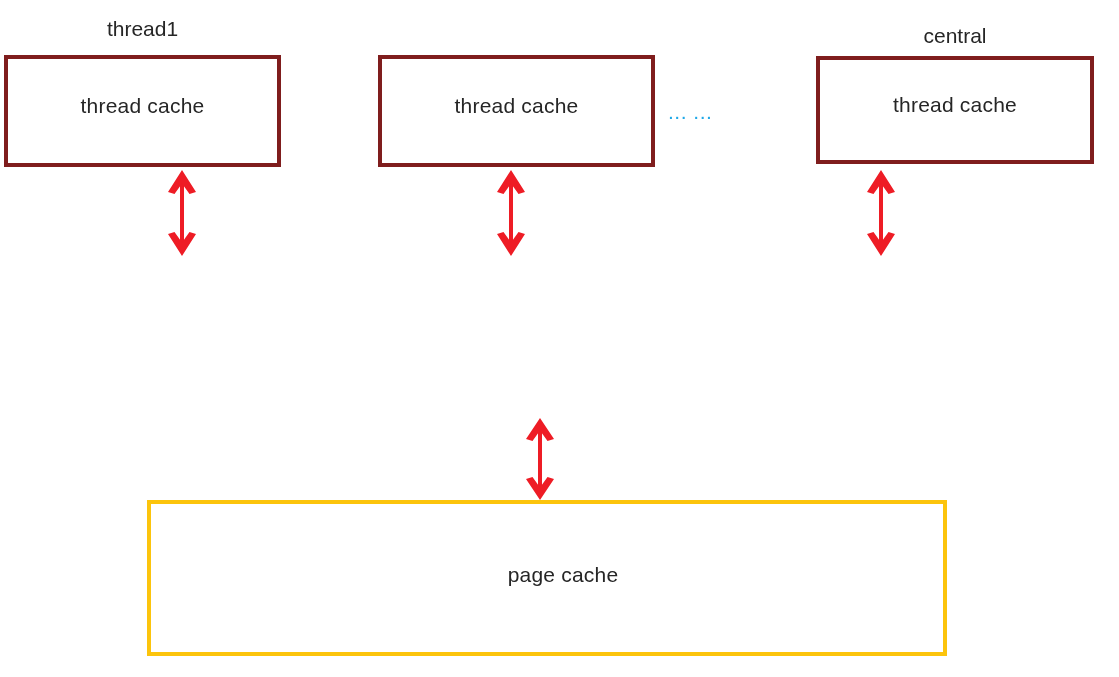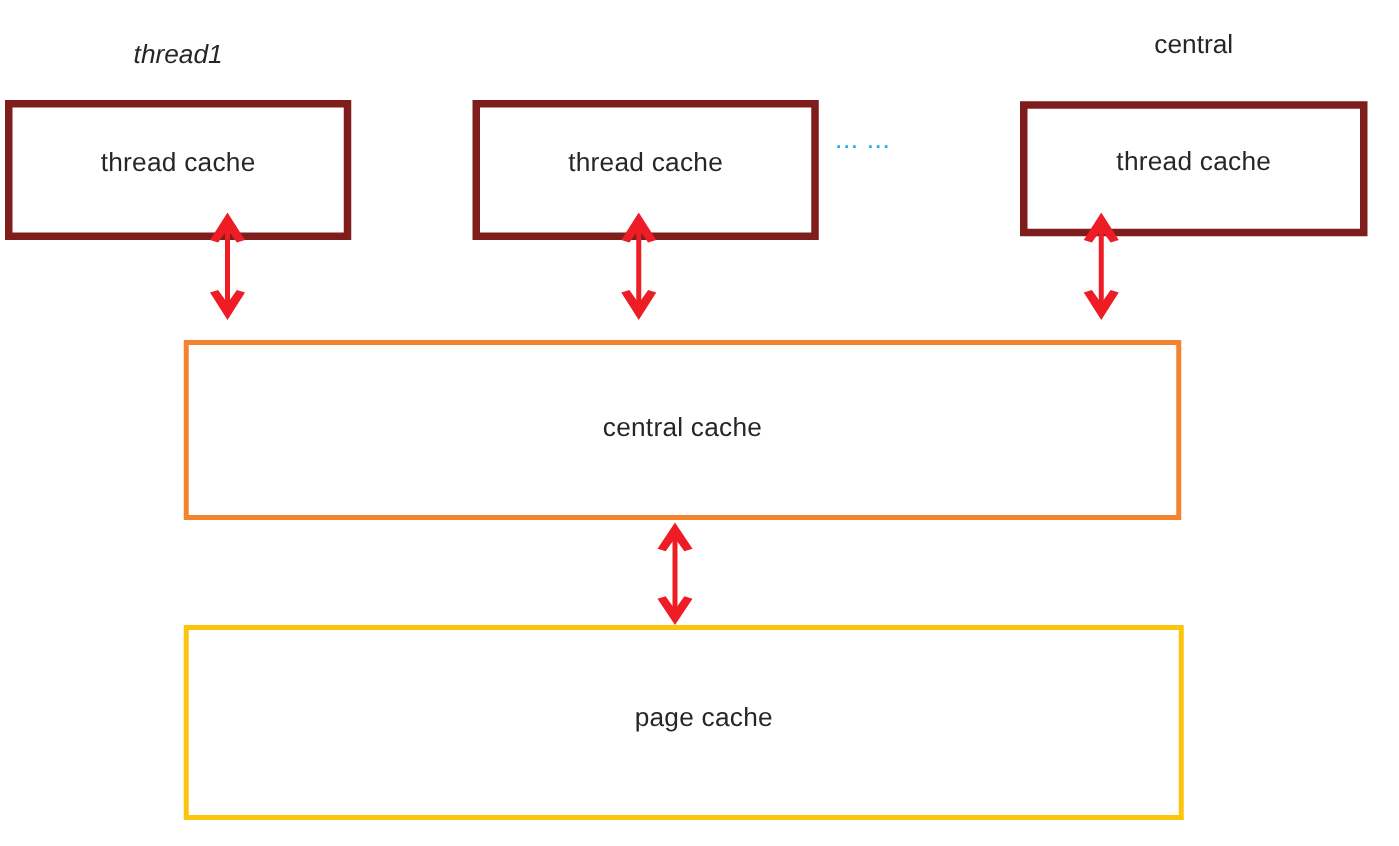--- a/index.html
+++ b/index.html
@@ -33,24 +33,23 @@
   }
   .box-label {
     font-size: 21px;
     color: #262626;
     letter-spacing: 0.2px;
     white-space: nowrap;
     line-height: 1;
   }
 
   .box.thread {
-    border: 6px solid #7f1d1d;
+    border: 4px solid #7f1d1d;
     width: 277px;
     height: 112px;
-    margin-top: 25px;
   }
   .box.thread .box-label {
     
     transform: translateY(-6px);
   }
   #thread-box-1 { left: 4px;   top: 55px; }
   #thread-box-2 { left: 378px; top: 55px; }
   #thread-box-3 { left: 816px; top: 56px; width: 278px; height: 108px; }
 
   .box.central {
@@ -74,21 +73,21 @@
 
   
   .caption {
     position: absolute;
     font-size: 21px;
     color: #262626;
     white-space: nowrap;
     text-align: center;
     line-height: 1;
   }
-  #caption-thread1 { left: 4px;   top: 33px; width: 277px; font-style: italic; }
+  #caption-thread1 { left: 4px;   top: 18px; width: 277px; }
   #caption-thread2 { left: 378px; top: 25px; width: 277px; }
   #caption-threadn { left: 816px; top: 25px; width: 278px; }
 
   
   #ellipsis {
     position: absolute;
     left: 668px;
     top: 101px;
     width: 60px;
     font-size: 21px;
@@ -122,23 +121,20 @@
   <div class="box thread" id="thread-box-2">
     <span class="box-label">thread cache</span>
   </div>
 
   <div class="box thread" id="thread-box-3">
     <span class="box-label">thread cache</span>
   </div>
 
   <div id="ellipsis">... ...</div>
 
-  <div class="box central">
-    <span class="box-label">central cache</span>
-  </div>
 
   <div class="box page">
     <span class="box-label">page cache</span>
   </div>
 
   <svg class="arrow" id="arrow-thread1" width="38" height="86" viewBox="0 0 38 86">
     <g fill="#ee1c25">
       <rect x="17" y="12" width="4" height="62"></rect>
       <path d="M19 0 L33 22 L26.5 24 L19 13.5 L11.5 24 L5 22 Z"></path>
       <path d="M19 86 L33 64 L26.5 62 L19 72.5 L11.5 62 L5 64 Z"></path>

